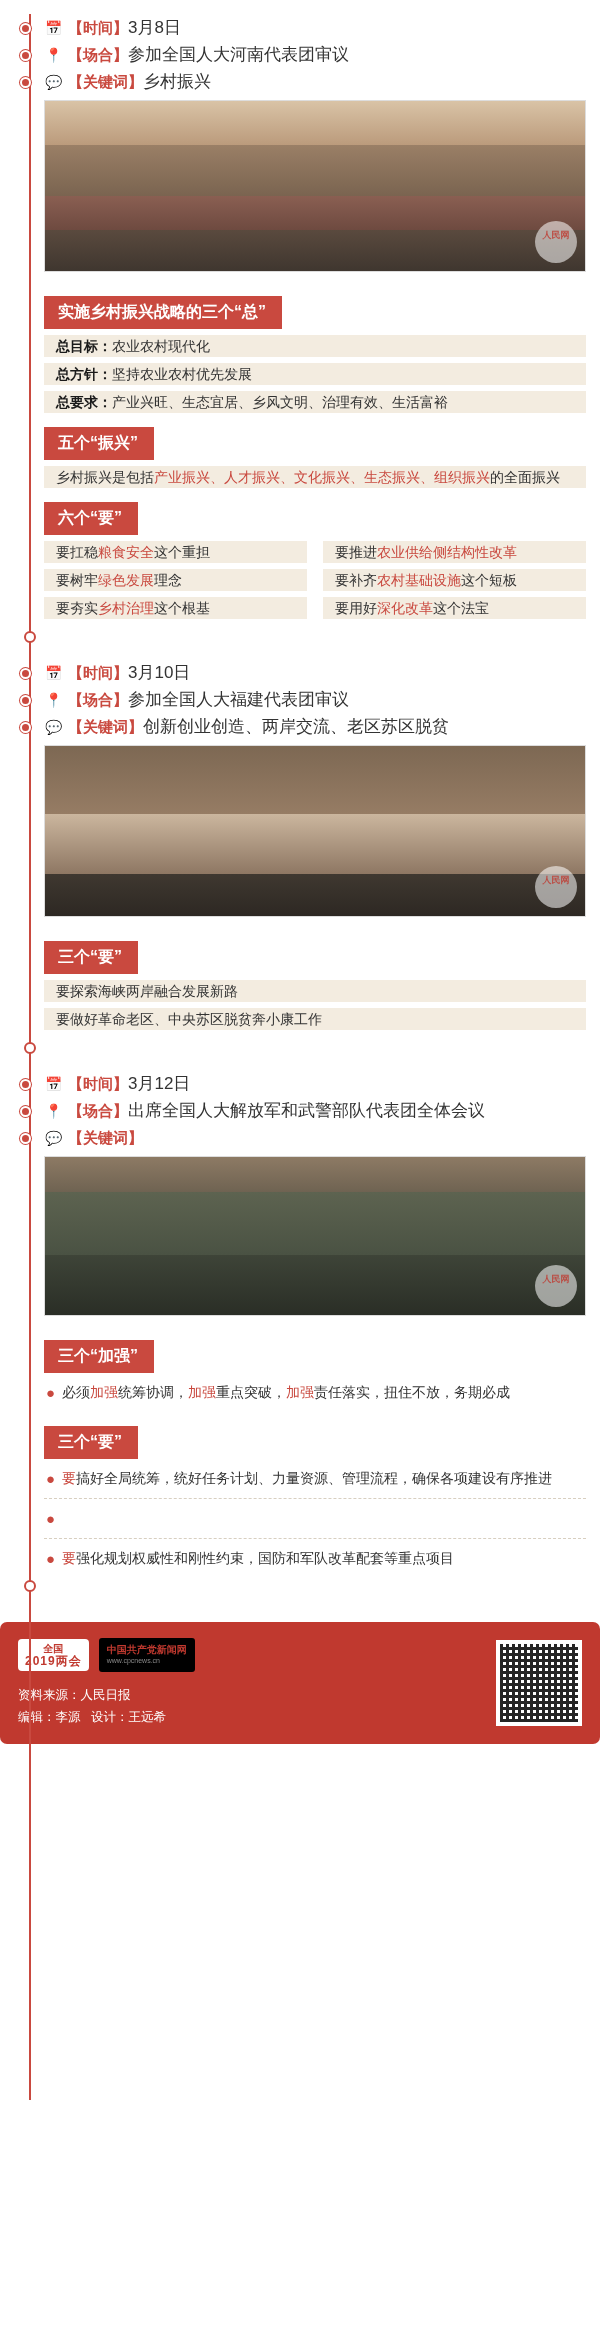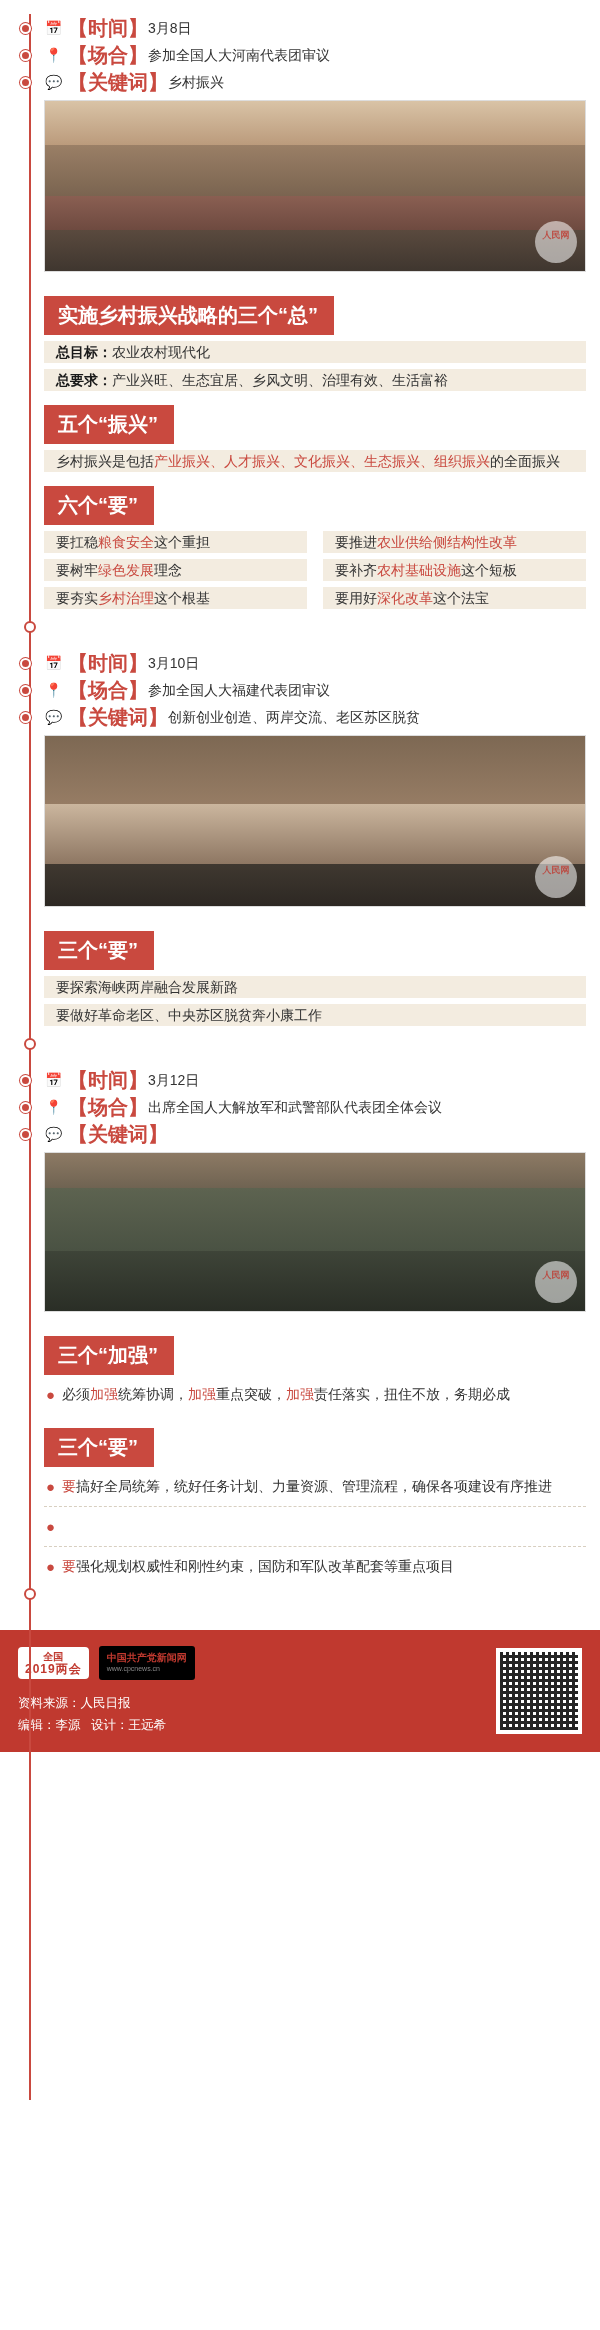--- a/index.html
+++ b/index.html
@@ -40,27 +40,27 @@
     width: 20px;
     min-width: 20px;
     text-align: center;
     color: #c9493f;
     font-size: 14px;
     line-height: 20px;
     margin-right: 4px;
   }
   .meta-label {
     color: #c9493f;
-    font-size: 20px;
+    font-size: 15px;
     font-weight: bold;
     line-height: 20px;
     white-space: nowrap;
   }
   .meta-text {
-    font-size: 14px;
+    font-size: 17px;
     color: #333;
     line-height: 20px;
   }
   .node {
     position: absolute;
     left: -24.5px;
     top: 5px;
     width: 11px;
     height: 11px;
     border-radius: 50%;
@@ -93,21 +93,21 @@
     line-height: 11px;
     text-align: center;
     padding-top: 9px;
     font-weight: bold;
   }
   
   .hdr {
     display: inline-block;
     background: #c9493f;
     color: #fff;
-    font-size: 20px;
+    font-size: 16px;
     font-weight: bold;
     padding: 6px 16px 6px 14px;
     margin: 14px 0 0 0;
     position: relative;
   }
   .hdr-wrap { position: relative; }
   .hdr-wrap::after {
     content: "";
     display: block;
     height: 0;
@@ -158,20 +158,21 @@
   
   .footer {
     margin-top: 26px;
     background: #c0392f;
     color: #fff;
     padding: 16px 18px;
     display: flex;
     align-items: center;
     min-height: 110px;
     position: relative;
+    border-radius: 7px;
   }
   .footer-left { flex: 1; }
   .logos {
     display: flex;
     align-items: center;
     gap: 10px;
     margin-bottom: 12px;
   }
   .logo-a {
     background: #fff;
@@ -249,20 +250,23 @@
         <div class="wm">人民网</div>
       </div>
     </div>
 
     <div class="hdr-wrap">
       <div class="hdr">实施乡村振兴战略的三个“总”</div>
       <div class="beige-block">
         <span class="dark-k">总目标：</span><span>农业农村现代化</span>
       </div>
       <div class="beige-block">
+        <span class="dark-k">总方针：</span><span>坚持农业农村优先发展</span>
+      </div>
+      <div class="beige-block">
         <span class="dark-k">总要求：</span><span>产业兴旺、生态宜居、乡风文明、治理有效、生活富裕</span>
       </div>
     </div>
 
     <div class="hdr-wrap">
       <div class="hdr">五个“振兴”</div>
       <div class="beige-block">
         <span>乡村振兴是包括</span><span class="kw">产业振兴、人才振兴、文化振兴、生态振兴、组织振兴</span><span>的全面振兴</span>
       </div>
     </div>

